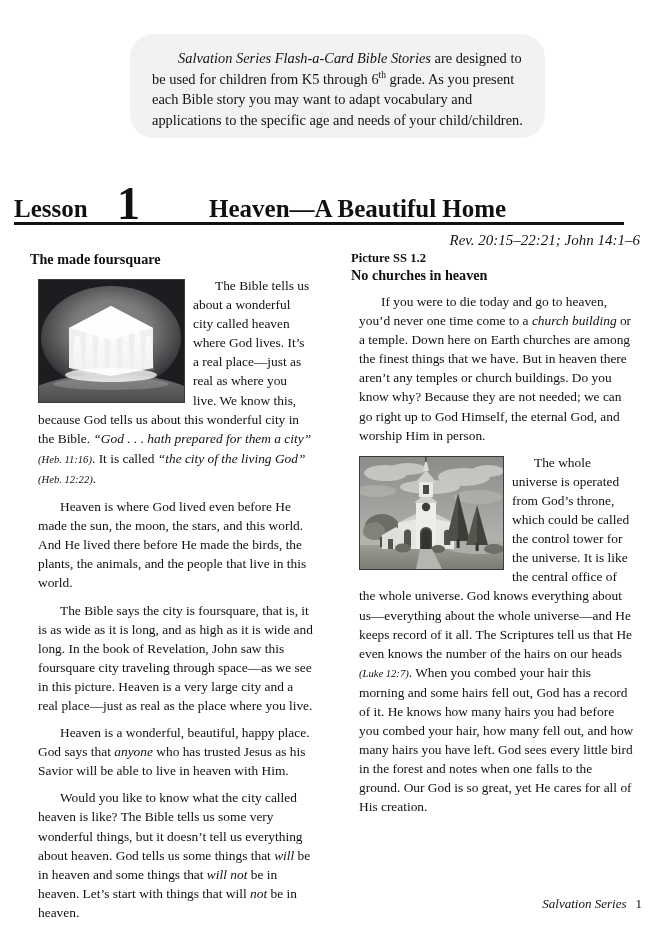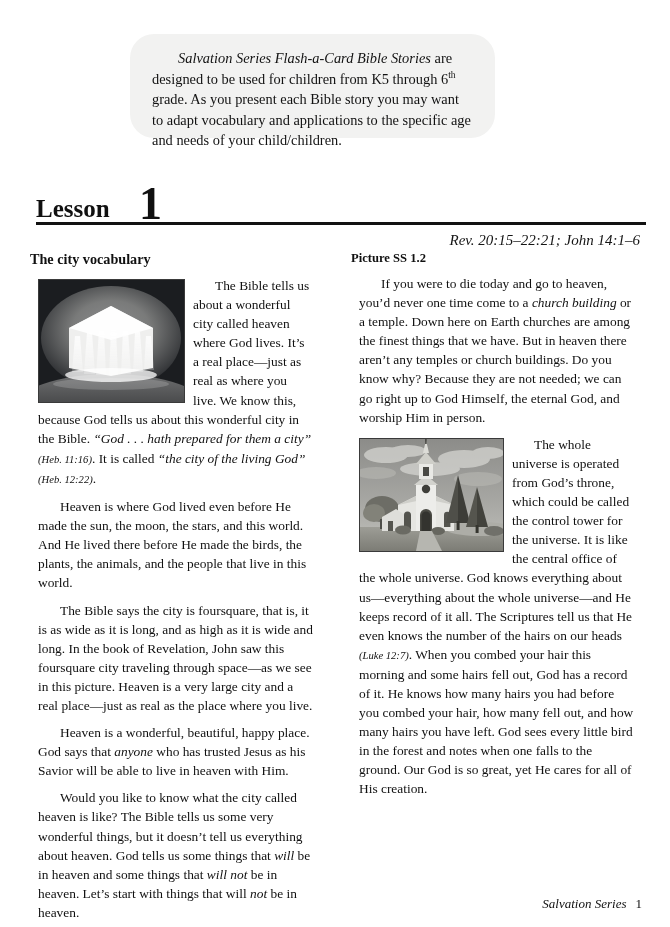--- a/index.html
+++ b/index.html
@@ -14,41 +14,41 @@
     font-family: "Liberation Serif", "DejaVu Serif", serif;
     color: #101010;
     overflow: hidden;
   }
 
   
   #intro-box {
     position: absolute;
     left: 130px;
     top: 34px;
-    width: 365px;
+    width: 415px;
     height: 104px;
     background: #f2f2f1;
     box-sizing: border-box;
     padding: 14px 22px 10px 22px;
     border-radius: 24px;
   }
   #intro-box .intro-text {
     font-size: 14.4px;
     line-height: 20.5px;
     text-indent: 26px;
     text-align: left;
     color: #121212;
   }
   .it { font-style: italic; }
   sup.ord { font-size: 0.66em; vertical-align: super; line-height: 0; }
 
   
   #lesson-header {
     position: absolute;
-    left: 36px;
+    left: 14px;
     top: 190px;
     width: 610px;
     height: 42px;
   }
   #lesson-rule {
     position: absolute;
     left: 0;
     bottom: 7px;
     width: 610px;
     height: 3px;
@@ -165,27 +165,28 @@
 <body>
 
 <div id="intro-box">
   <div class="intro-text"><span class="it">Salvation Series Flash-a-Card Bible Stories</span><span> are designed to be used for children from K5 through 6</span><sup class="ord">th</sup><span> grade.  As you present each Bible story you may want to adapt vocabulary and applications to the specific age and needs of your child/children.</span></div>
 </div>
 
 <div id="lesson-header">
   <div id="lesson-rule"></div>
   <div id="lesson-word">Lesson</div>
   <div id="lesson-number">1</div>
+  <div id="lesson-title">Heaven—A Beautiful Home</div>
 </div>
 <div id="lesson-ref">Rev. 20:15–22:21; John 14:1–6</div>
 
 <div id="columns">
 
   <div class="col left">
-    <div class="pic-subtitle">The city vocabulary</div>
+    <div class="pic-subtitle">The made foursquare</div>
 
     <p class="body"><span class="figure" id="fig-city">
           <svg viewBox="0 0 145 122" preserveAspectRatio="none" aria-hidden="true">
         <defs>
           <radialGradient id="glow" cx="50%" cy="42%" r="62%">
             <stop offset="0%" stop-color="#ffffff"></stop>
             <stop offset="45%" stop-color="#d8d8d4"></stop>
             <stop offset="100%" stop-color="#2a2c30"></stop>
           </radialGradient>
           <linearGradient id="beam" x1="0" y1="0" x2="0" y2="1">
@@ -224,20 +225,21 @@
 
     <p class="body">The Bible says the city is foursquare, that is, it is as wide as it is long, and as high as it is wide and long.  In the book of Revelation, John saw this foursquare city traveling through space—as we see in this picture.  Heaven is a very large city and a real place—just as real as the place where you live.</p>
 
     <p class="body"><span>Heaven is a wonderful, beautiful, happy place.  God says that </span><span class="it">anyone</span><span> who has trusted Jesus as his Savior will be able to live in heaven with Him.</span></p>
 
     <p class="body"><span>Would you like to know what the city called heaven is like?  The Bible tells us some very wonderful things, but it doesn’t tell us everything about heaven.  God tells us some things that </span><span class="it">will</span><span> be in heaven and some things that </span><span class="it">will not</span><span> be in heaven.  Let’s start with things that will </span><span class="it">not</span><span> be in heaven.</span></p>
   </div>
 
   <div class="col right">
     <div class="pic-label">Picture SS 1.2</div>
+    <div class="pic-subtitle">No churches in heaven</div>
 
     <p class="body"><span>If you were to die today and go to heaven, you’d never one time come to a </span><span class="it">church building</span><span> or a temple.  Down here on Earth churches are among the finest things that we have.  But in heaven there aren’t any temples or church buildings.  Do you know why?  Because they are not needed; we can go right up to God Himself, the eternal God, and worship Him in person.</span></p>
 
     <p class="body"><span class="figure" id="fig-church">
           <svg viewBox="0 0 143 112" preserveAspectRatio="none" aria-hidden="true">
         <defs>
           <linearGradient id="sky" x1="0" y1="0" x2="0" y2="1">
             <stop offset="0%" stop-color="#8c8c89"></stop>
             <stop offset="60%" stop-color="#a9a9a5"></stop>
             <stop offset="100%" stop-color="#c2c2bd"></stop>

